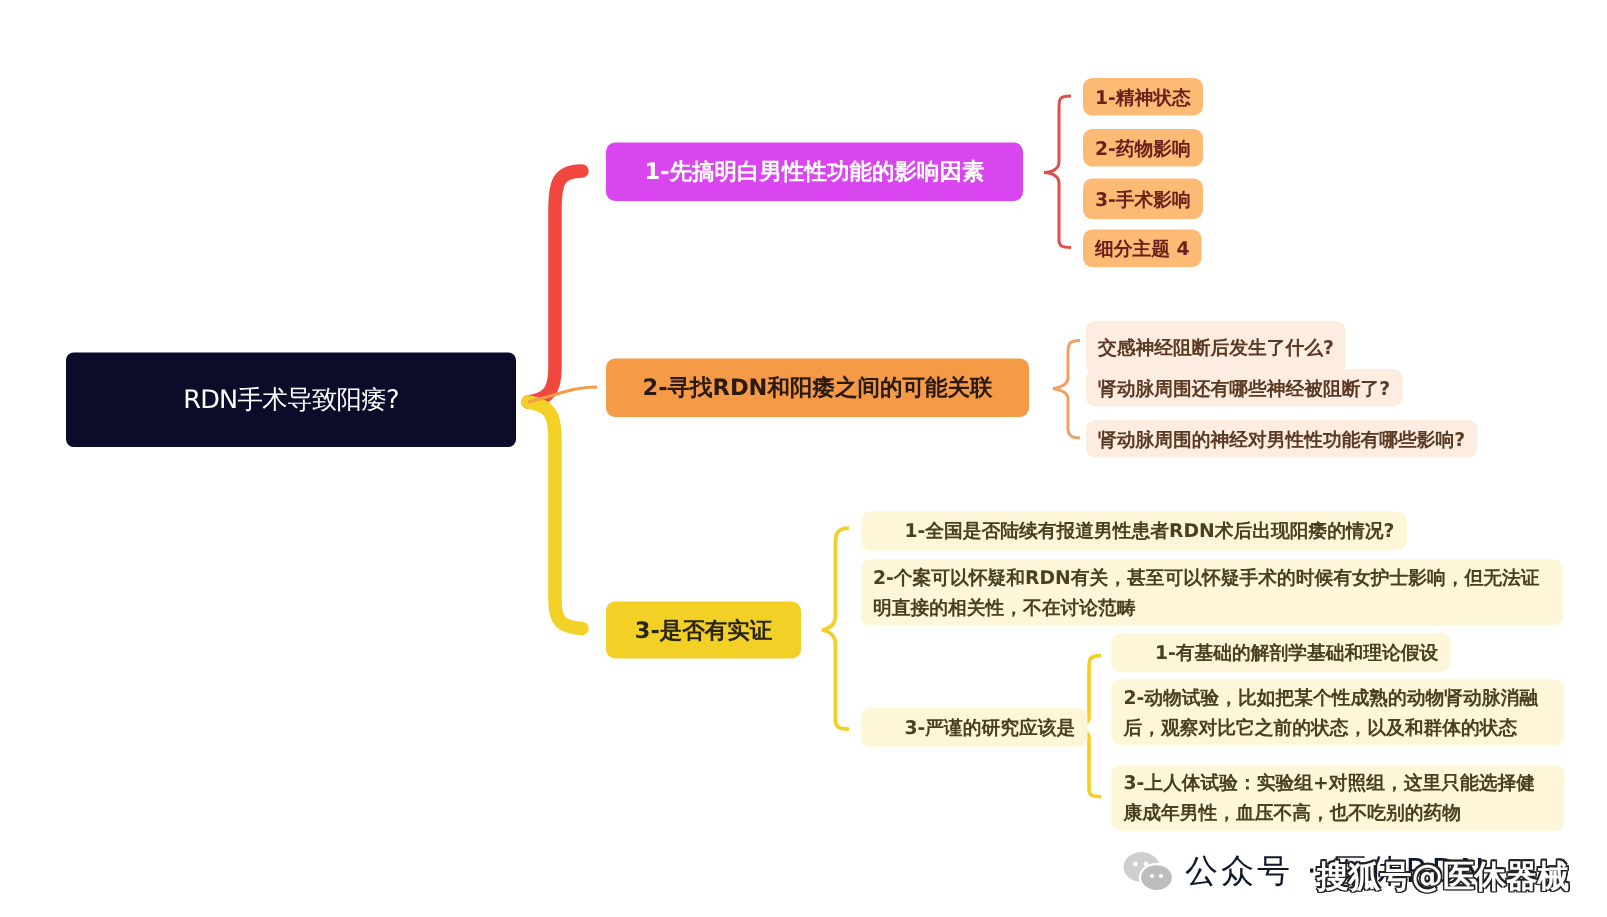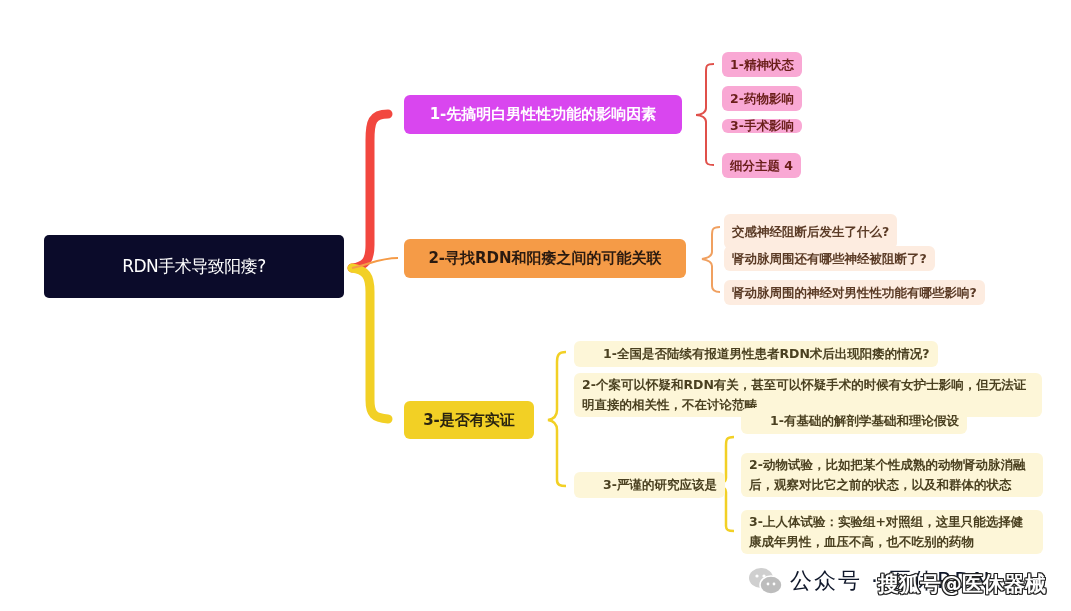--- a/index.html
+++ b/index.html
@@ -17,21 +17,21 @@
       border-radius: 6px; font-weight: bold; font-size: 15px; display: flex; align-items: center;
       justify-content: center; white-space: nowrap;
     }
     .b1 { left: 404px; top: 95px; width: 278px; height: 39px; background: #d946ef; color: #fff; }
     .b2 { left: 404px; top: 239px; width: 282px; height: 39px; background: #f59b47; color: #2a1a10; }
     .b3 { left: 404px; top: 401px; width: 130px; height: 38px; background: #f2d025; color: #2a2410; }
     .leaf {
       border-radius: 6px; font-size: 12.5px; font-weight: bold; padding: 0 8px; display: flex; align-items: center;
       white-space: nowrap; line-height: 20px;
     }
-    .leaf.red { background: #f9a8d4; color: #6a1f1a; }
+    .leaf.red { background: #fdba74; color: #6a1f1a; }
     .leaf.orange { background: #fdece0; color: #5a3a25; }
     .leaf.yellow { background: #fdf6d8; color: #4a4020; padding-left: 29px; }
     .leaf.multi { white-space: normal; align-items: center; padding: 4px 8px; }
     .watermark-gray {
       left: 752px; top: 566px; font-size: 22px; color: #0f172a; letter-spacing: 2px; white-space: nowrap;
     }
     .watermark-main {
       left: 878px; top: 570px; font-size: 21px; font-weight: bold; color: #ffffff; white-space: nowrap;
       text-shadow: -1px -1px 0 #222, 1px -1px 0 #222, -1px 1px 0 #222, 1px 1px 0 #222, 0 1px 0 #222, 1px 0 0 #222, -1px 0 0 #222, 0 -1px 0 #222;
     }
@@ -63,21 +63,21 @@
 
 <div class="abs branch b1">
   <span>1-先搞明白男性性功能的影响因素</span>
 </div>
 <div class="abs leaf red" style="left:722px;top:52px;height:25px;">
   <span>1-精神状态</span>
 </div>
 <div class="abs leaf red" style="left:722px;top:86px;height:25px;">
   <span>2-药物影响</span>
 </div>
-<div class="abs leaf red" style="left:722px;top:119px;height:14px;">
+<div class="abs leaf red" style="left:722px;top:119px;height:27px;">
   <span>3-手术影响</span>
 </div>
 <div class="abs leaf red" style="left:722px;top:153px;height:25px;">
   <span>细分主题 4</span>
 </div>
 
 <div class="abs branch b2">
   <span>2-寻找RDN和阳痿之间的可能关联</span>
 </div>
 <div class="abs leaf orange" style="left:724px;top:214px;height:35px;">
@@ -95,21 +95,21 @@
 </div>
 <div class="abs leaf yellow" style="left:574px;top:341px;height:26px;">
   <span>1-全国是否陆续有报道男性患者RDN术后出现阳痿的情况?</span>
 </div>
 <div class="abs leaf yellow multi" style="left:574px;top:373px;width:468px;height:44px;">
   <span>2-个案可以怀疑和RDN有关，甚至可以怀疑手术的时候有女护士影响，但无法证明直接的相关性，不在讨论范畴</span>
 </div>
 <div class="abs leaf yellow" style="left:574px;top:472px;height:26px;">
   <span>3-严谨的研究应该是</span>
 </div>
-<div class="abs leaf yellow" style="left:741px;top:408px;height:26px;">
+<div class="abs leaf yellow" style="left:741px;top:422px;height:26px;">
   <span>1-有基础的解剖学基础和理论假设</span>
 </div>
 <div class="abs leaf yellow multi" style="left:741px;top:453px;width:302px;height:44px;">
   <span>2-动物试验，比如把某个性成熟的动物肾动脉消融后，观察对比它之前的状态，以及和群体的状态</span>
 </div>
 <div class="abs leaf yellow multi" style="left:741px;top:510px;width:302px;height:44px;">
   <span>3-上人体试验：实验组+对照组，这里只能选择健康成年男性，血压不高，也不吃别的药物</span>
 </div>
 
 <svg class="abs" style="left:748px;top:566px;" width="36" height="30" viewBox="0 0 36 30">

